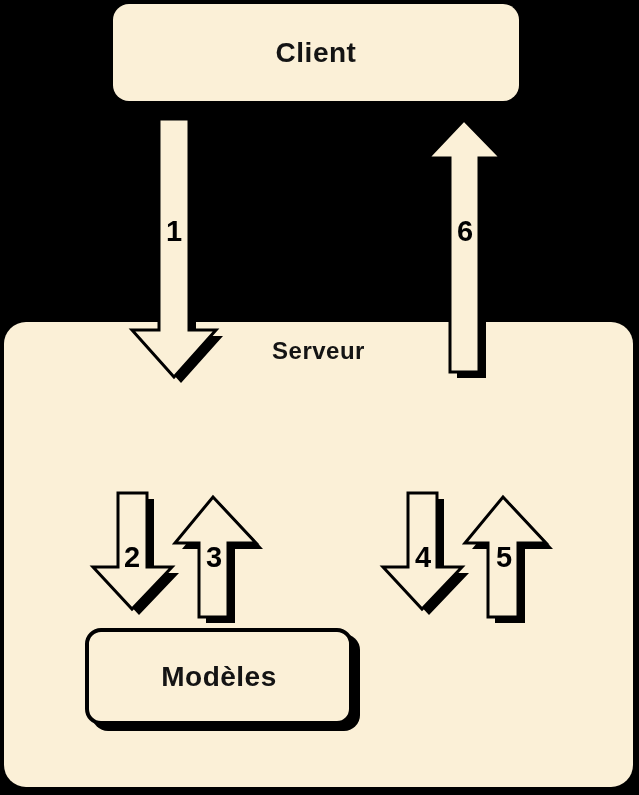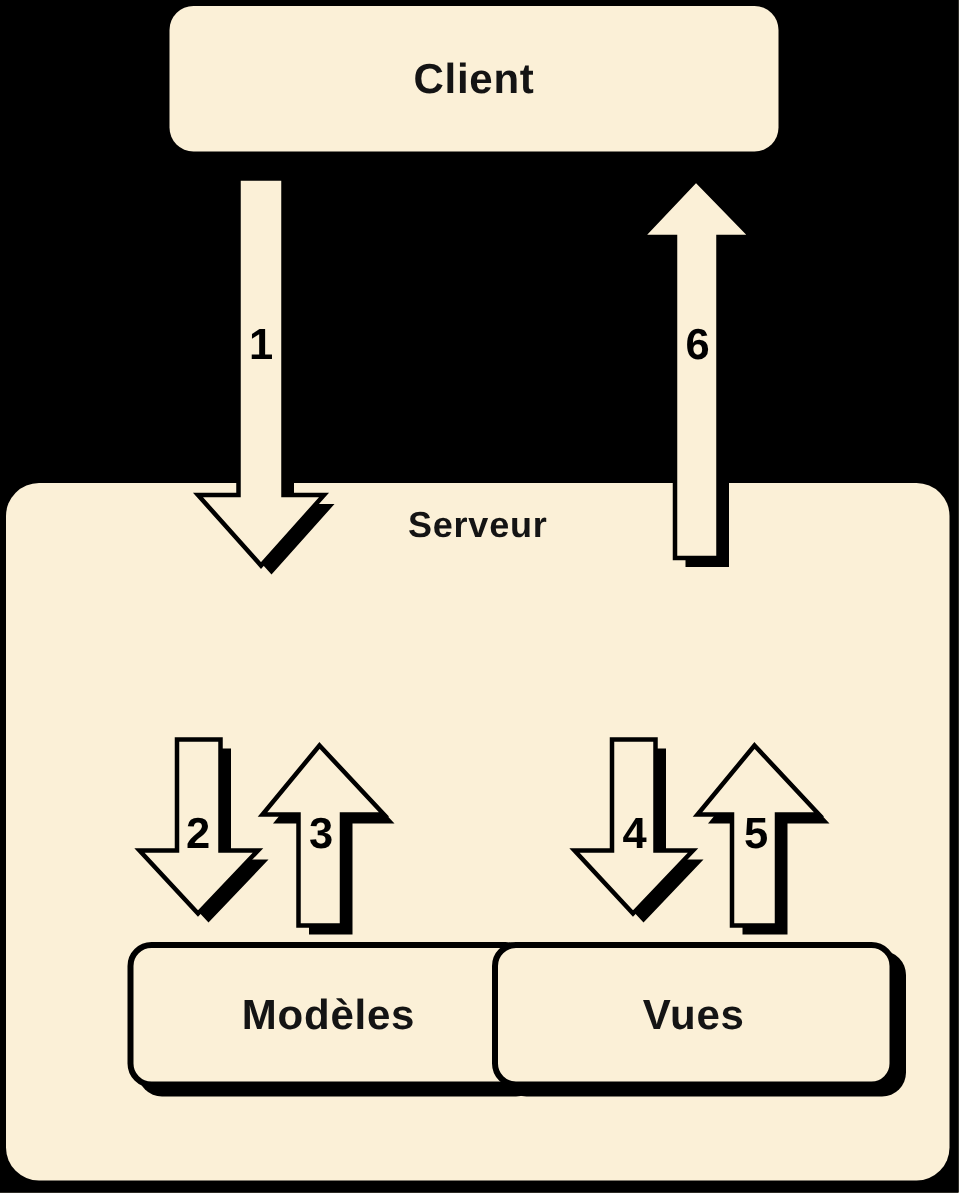--- a/index.html
+++ b/index.html
@@ -72,23 +72,20 @@
   <div class="box serveur-box"></div>
   <div class="serveur-label">Serveur</div>
 
   <div class="box client-box">
     <span>Client</span>
   </div>
 
   <div class="box inner-box modeles-box">
     <span>Modèles</span>
   </div>
-  <div class="box inner-box vues-box">
-    <span>Vues</span>
-  </div>
 
   <svg class="arrow-layer" viewBox="0 0 639 795">
 
     <g transform="translate(7,6)">
       <polygon class="arrow-shadow" points="159,119 189,119 189,330 216,330 174,377 132,330 159,330"></polygon>
       <polygon class="arrow-shadow" points="464,120 501,158 479,158 479,372 450,372 450,158 428,158"></polygon>
       <polygon class="arrow-shadow" points="118,493 147,493 147,567 172,567 132,609 93,567 118,567"></polygon>
       <polygon class="arrow-shadow" points="213,497 256,543 228,543 228,617 199,617 199,543 175,543"></polygon>
       <polygon class="arrow-shadow" points="408,493 437,493 437,567 462,567 422,609 383,567 408,567"></polygon>
       <polygon class="arrow-shadow" points="503,497 546,543 518,543 518,617 488,617 488,543 465,543"></polygon>

